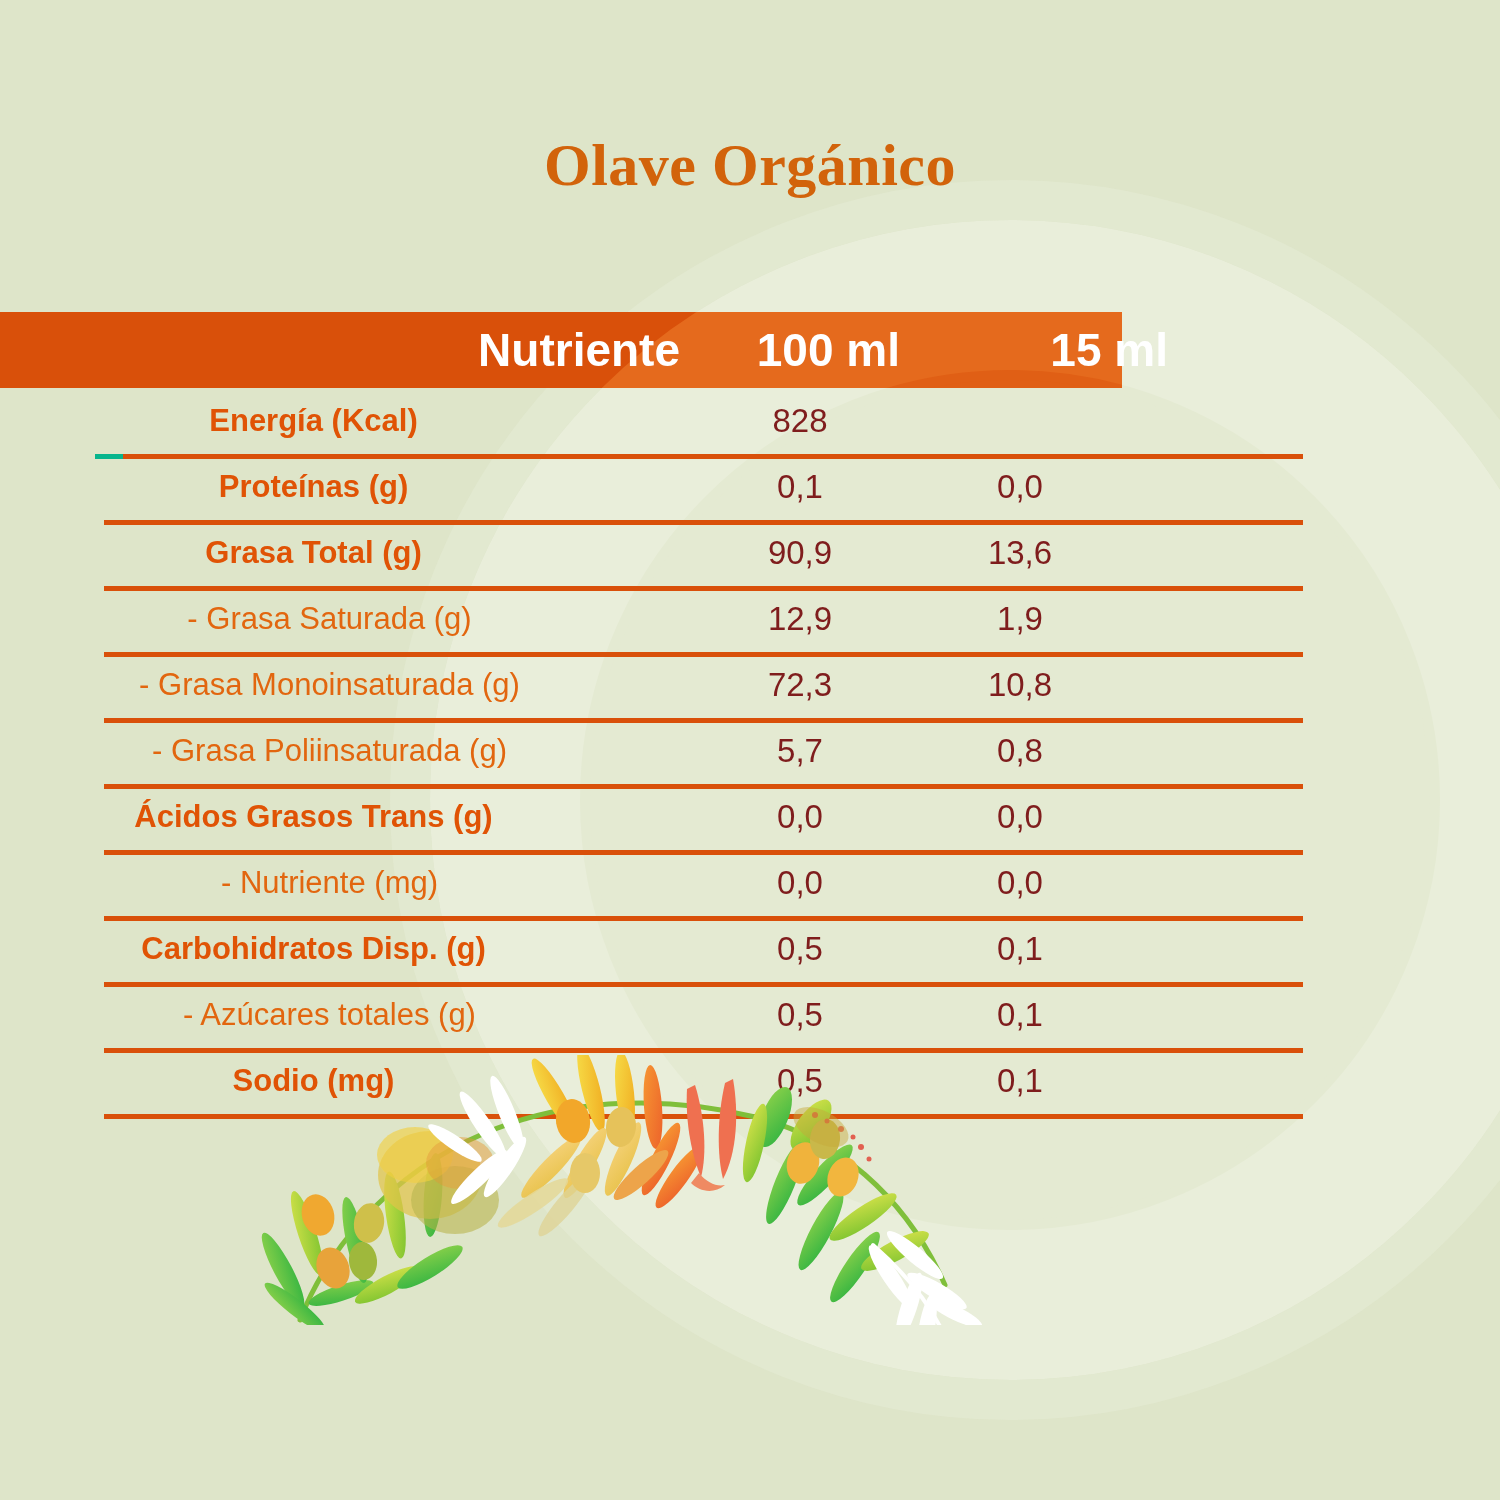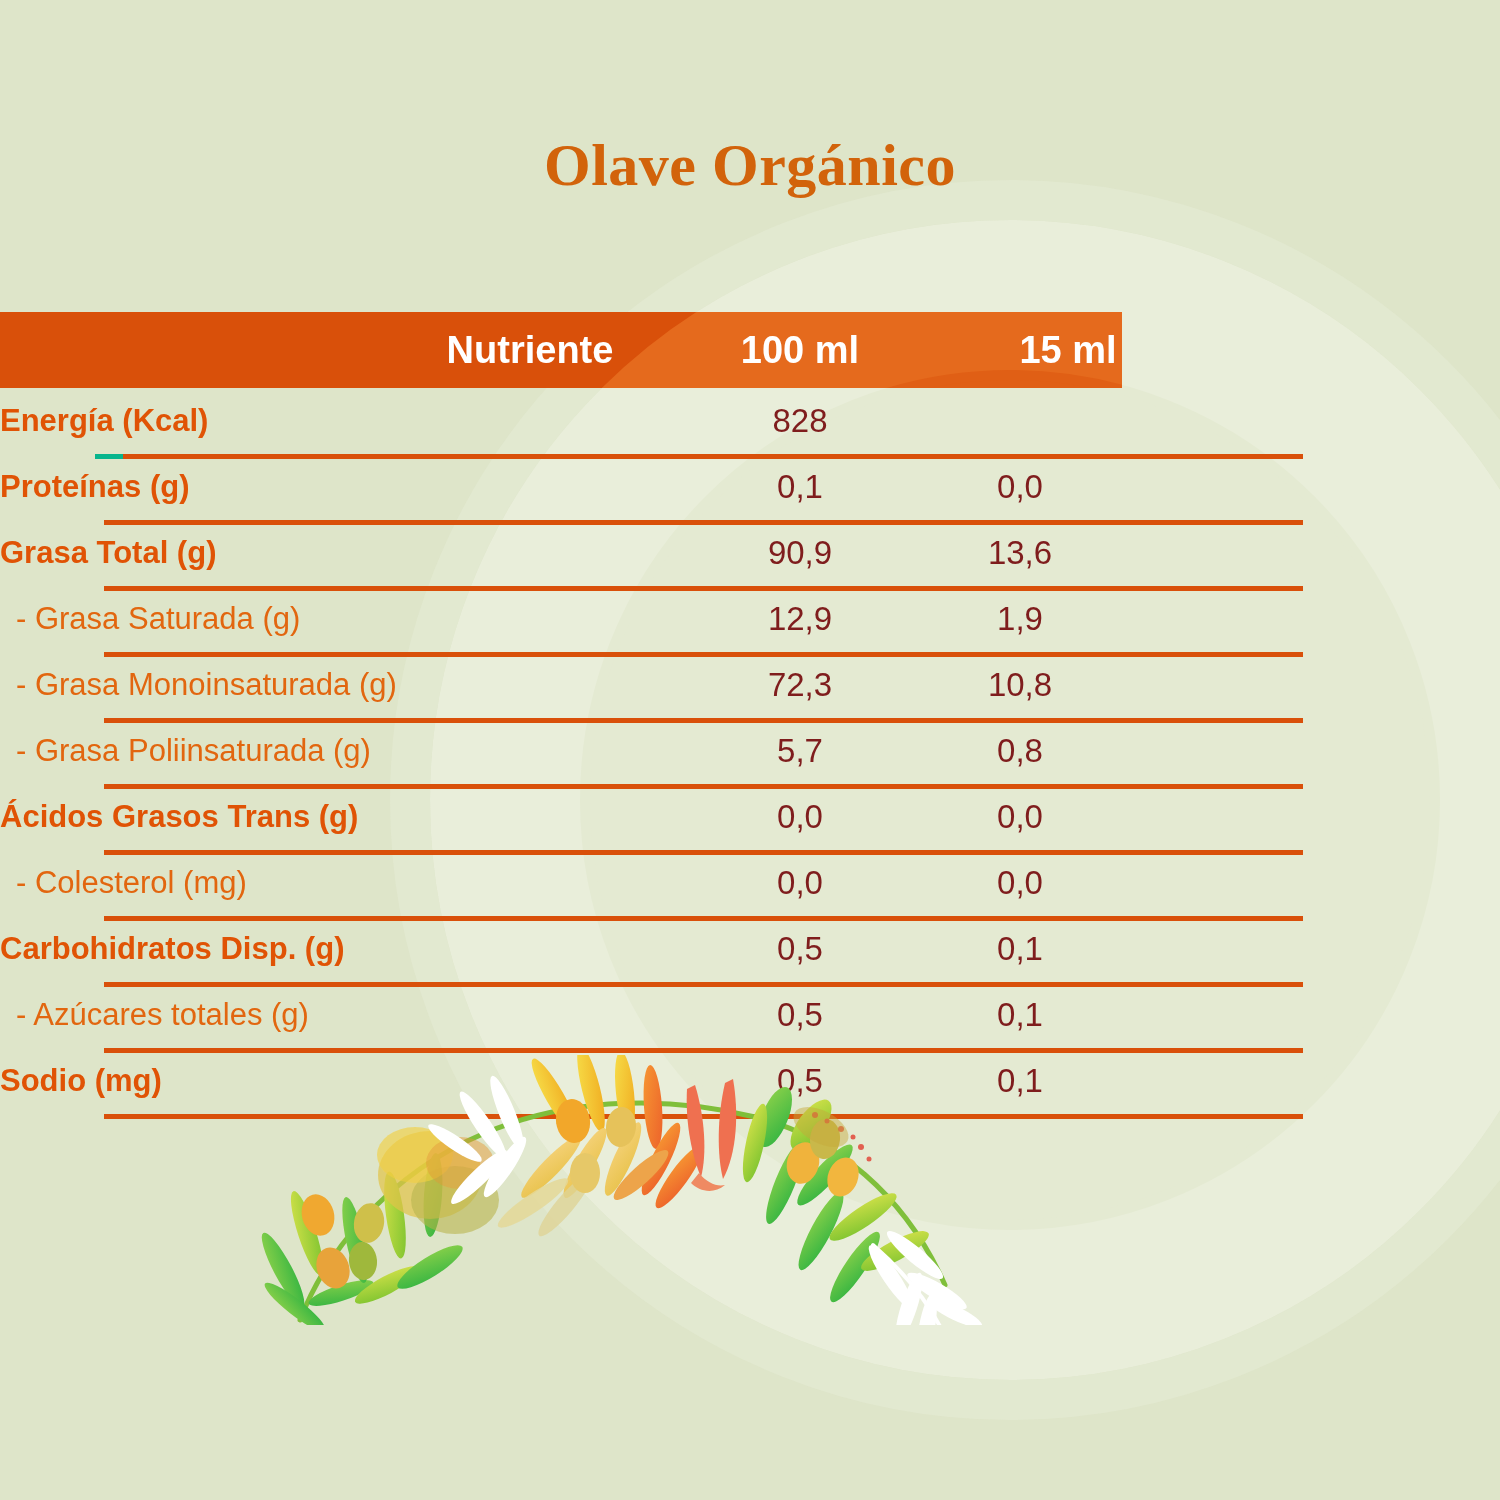--- a/index.html
+++ b/index.html
@@ -66,23 +66,23 @@
     width: 1122px; height: 76px;
     overflow: hidden;
     pointer-events: none;
   }
   .table-header .hdr-cell {
     position: absolute;
     top: 0;
     height: 56px;
     line-height: 76px;
     color: #ffffff;
-    font-size: 38px;
+    font-size: 46px;
     font-weight: 700;
-    text-align: center;
+    text-align: right;
     white-space: nowrap;
   }
   .hdr-nutriente { left: 380px; width: 300px; }
   .hdr-col1      { left: 700px; width: 200px; }
   .hdr-col2      { left: 968px; width: 200px; }
 
   .rows {
     position: relative;
     width: 1500px;
   }
@@ -92,21 +92,21 @@
     height: 66px;
   }
 
   .row .label {
     position: absolute;
     left: 0;
     top: 0;
     width: 627px;
     height: 66px;
     line-height: 66px;
-    text-align: left;
+    text-align: center;
     color: #d9500a;
     font-size: 31px;
     white-space: nowrap;
   }
   .row.bold .label {
     font-weight: 700;
     color: #e05305;
   }
   .row.sub .label {
     font-weight: 400;
@@ -223,21 +223,21 @@
           <div class="label">- Grasa Poliinsaturada (g)</div>
           <div class="val c1">5,7</div>
           <div class="val c2">0,8</div>
         </div>
         <div class="row bold">
           <div class="label">Ácidos Grasos Trans (g)</div>
           <div class="val c1">0,0</div>
           <div class="val c2">0,0</div>
         </div>
         <div class="row sub">
-          <div class="label">- Colesterol (mg)</div>
+          <div class="label">- Nutriente (mg)</div>
           <div class="val c1">0,0</div>
           <div class="val c2">0,0</div>
         </div>
         <div class="row bold">
           <div class="label">Carbohidratos Disp. (g)</div>
           <div class="val c1">0,5</div>
           <div class="val c2">0,1</div>
         </div>
         <div class="row sub">
           <div class="label">- Azúcares totales (g)</div>

